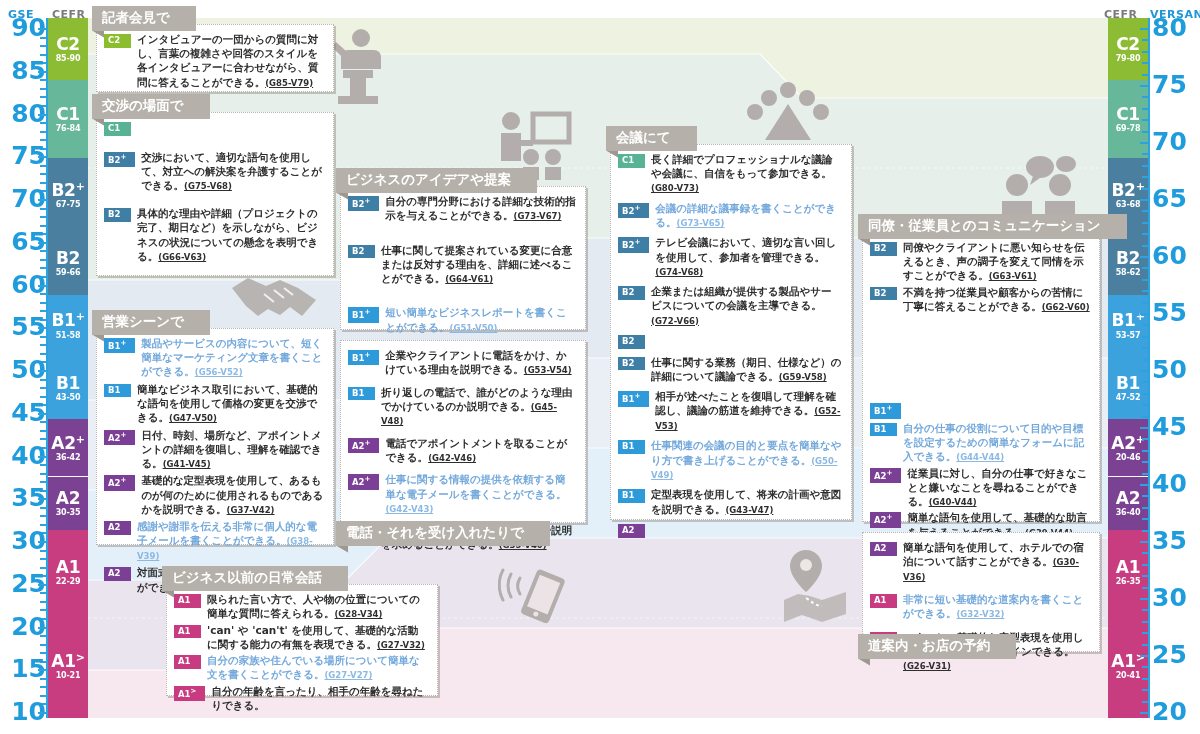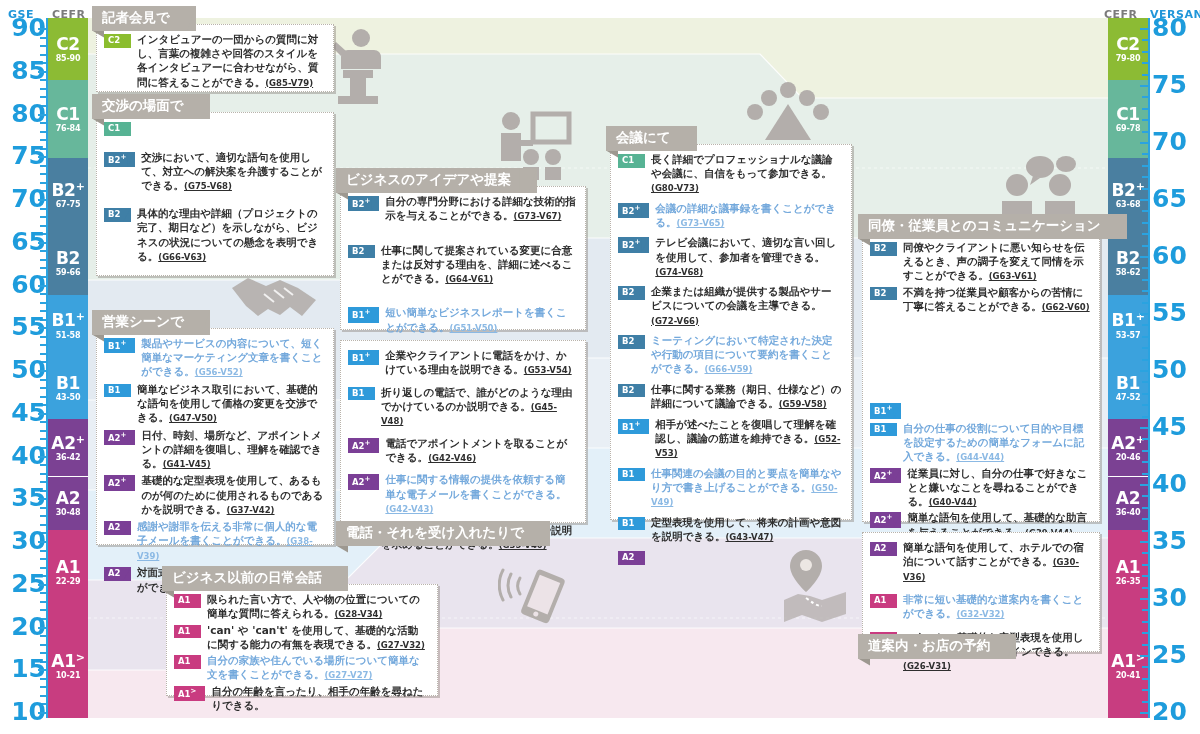--- a/index.html
+++ b/index.html
@@ -183,21 +183,21 @@
       </div>
       <div class="cband" style="top: 401.1px; height: 57.4px; background: rgb(123, 65, 147);">
         <div class="inner">
           <div class="cl">A2<sup>+</sup></div>
           <span class="cr">36-42</span>
         </div>
       </div>
       <div class="cband" style="top: 458.5px; height: 53.2px; background: rgb(123, 65, 147);">
         <div class="inner">
           <div class="cl">A2</div>
-          <span class="cr">30-48</span>
+          <span class="cr">30-35</span>
         </div>
       </div>
       <div class="cband" style="top: 511.7px; height: 84px; background: rgb(200, 61, 128);">
         <div class="inner">
           <div class="cl">A1</div>
           <span class="cr">22-29</span>
         </div>
       </div>
       <div class="cband" style="top: 595.7px; height: 104.3px; background: rgb(200, 61, 128);">
         <div class="inner">
@@ -663,21 +663,20 @@
         <div class="item" style="margin-bottom: 6px;">
           <span class="badge b-B2p">B2<sup>+</sup></span>
           <span class="txt">テレビ会議において、適切な言い回しを使用して、参加者を管理できる。<span class="code">(G74-V68)</span></span>
         </div>
         <div class="item" style="margin-bottom: 6px;">
           <span class="badge b-B2">B2</span>
           <span class="txt">企業または組織が提供する製品やサービスについての会議を主導できる。<span class="code">(G72-V66)</span></span>
         </div>
         <div class="item lt" style="margin-bottom: 6px;">
           <span class="badge b-B2">B2</span>
-          <span class="txt">ミーティングにおいて特定された決定や行動の項目について要約を書くことができる。<span class="code">(G66-V59)</span></span>
         </div>
         <div class="item" style="margin-bottom: 6px;">
           <span class="badge b-B2">B2</span>
           <span class="txt">仕事に関する業務（期日、仕様など）の詳細について議論できる。<span class="code">(G59-V58)</span></span>
         </div>
         <div class="item" style="margin-bottom: 6px;">
           <span class="badge b-B1p">B1<sup>+</sup></span>
           <span class="txt">相手が述べたことを復唱して理解を確認し、議論の筋道を維持できる。<span class="code">(G52-V53)</span></span>
         </div>
         <div class="item lt" style="margin-bottom: 6px;">

